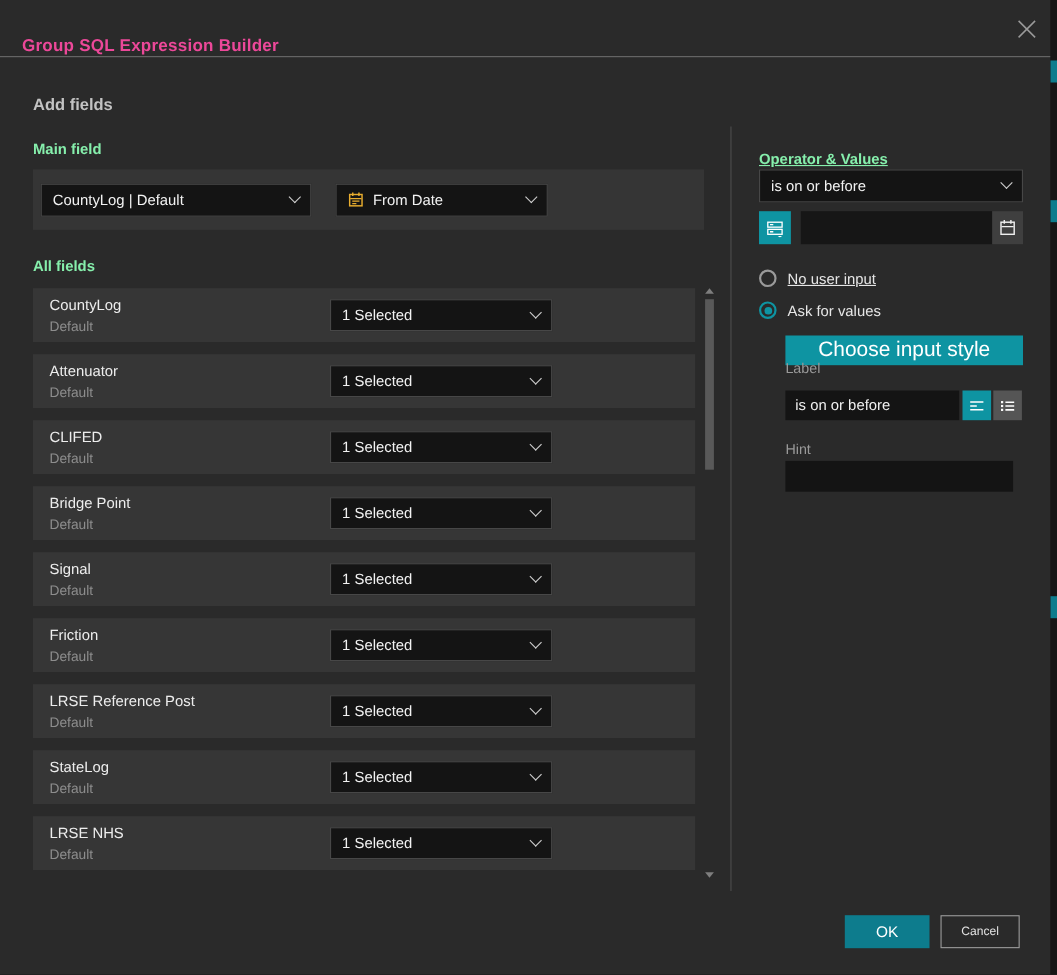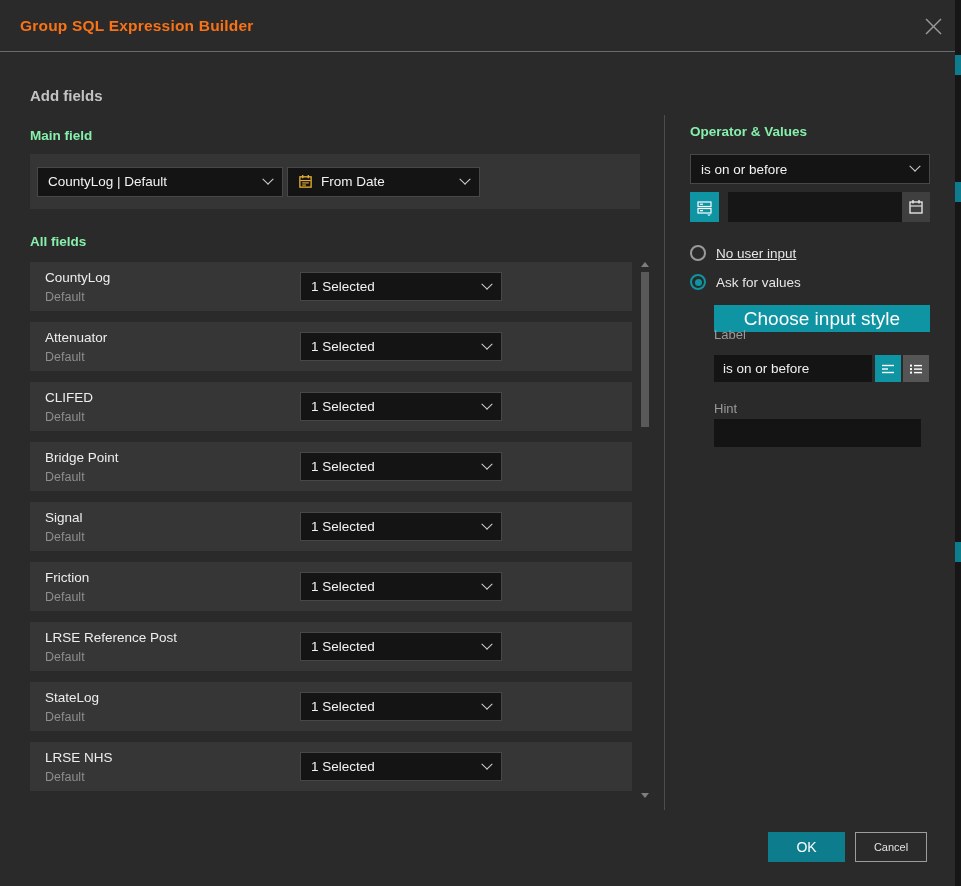--- a/index.html
+++ b/index.html
@@ -12,22 +12,22 @@
   .dialog{
     position:absolute;left:0;top:0;width:955px;height:886px;
     background:#2a2a2a;color:#e6e6e6;
   }
   
   .titlebar{
     position:absolute;left:0;top:0;width:100%;height:52px;
     border-bottom:1px solid #6b6b6b;box-sizing:border-box;
   }
   .title{
-    position:absolute;left:20px;top:0;line-height:52px;
-    font-size:15.5px;font-weight:bold;color:#f97316;letter-spacing:.2px;
+    position:absolute;left:20px;top:16px;line-height:52px;
+    font-size:15.5px;font-weight:bold;color:#ec4899;letter-spacing:.2px;
   }
   .close-btn{
     position:absolute;right:10px;top:14px;width:24px;height:24px;
     display:flex;align-items:center;justify-content:center;cursor:pointer;
   }
   
   .select{
     background:#141414;border:1px solid #474747;box-sizing:border-box;
     height:30px;display:flex;align-items:center;padding:0 10px;
     font-size:13.5px;color:#f2f2f2;cursor:pointer;gap:8px;
@@ -37,21 +37,21 @@
     border-right:1.5px solid #cfcfcf;border-bottom:1.5px solid #cfcfcf;
     transform:rotate(45deg) translate(-2px,-2px);
   }
   
   .h-section{position:absolute;font-size:15px;font-weight:bold;color:#c3c3c3;}
   .h-sub{position:absolute;font-size:13.5px;font-weight:bold;color:#86efac;}
   
   .main-strip{
     position:absolute;left:30px;top:154px;width:610px;height:55px;
     background:#353535;display:flex;align-items:center;padding:0 0 0 7px;
-    box-sizing:border-box;gap:4px;
+    box-sizing:border-box;gap:22px;
   }
   .select.layer{width:246px;}
   .select.datefield{width:193px;}
   
   .list{position:absolute;left:30px;top:262px;width:602px;}
   .row{position:relative;height:49px;margin-bottom:11px;background:#363636;}
   .row .name{position:absolute;left:15px;top:8px;font-size:13.5px;color:#ededed;}
   .row .sub{position:absolute;left:15px;top:28px;font-size:12.5px;color:#8d8d8d;}
   .row .select{position:absolute;left:270px;top:10px;width:202px;height:29px;}
   
@@ -244,21 +244,21 @@
 
   <div class="scrollbar">
     <span class="scroll-arrow up"></span>
     <span class="scroll-thumb"></span>
     <span class="scroll-arrow down"></span>
   </div>
 
   <div class="panel-divider"></div>
 
   <div class="panel">
-    <div class="h-sub" style="left:0;top:9px;">Operator &amp; Values</div>
+    <div class="h-sub" style="left:0;top:22px;text-decoration:underline;">Operator &amp; Values</div>
 
     <div class="select op-select">
       <span>is on or before</span>
       <span class="chev"></span>
     </div>
 
     <div class="value-row">
       <span class="sq-btn teal">
         <svg width="17" height="17" viewBox="0 0 17 17">
           <rect x="2" y="3" width="13" height="4.5" fill="none" stroke="#ffffff" stroke-width="1.2"></rect>

